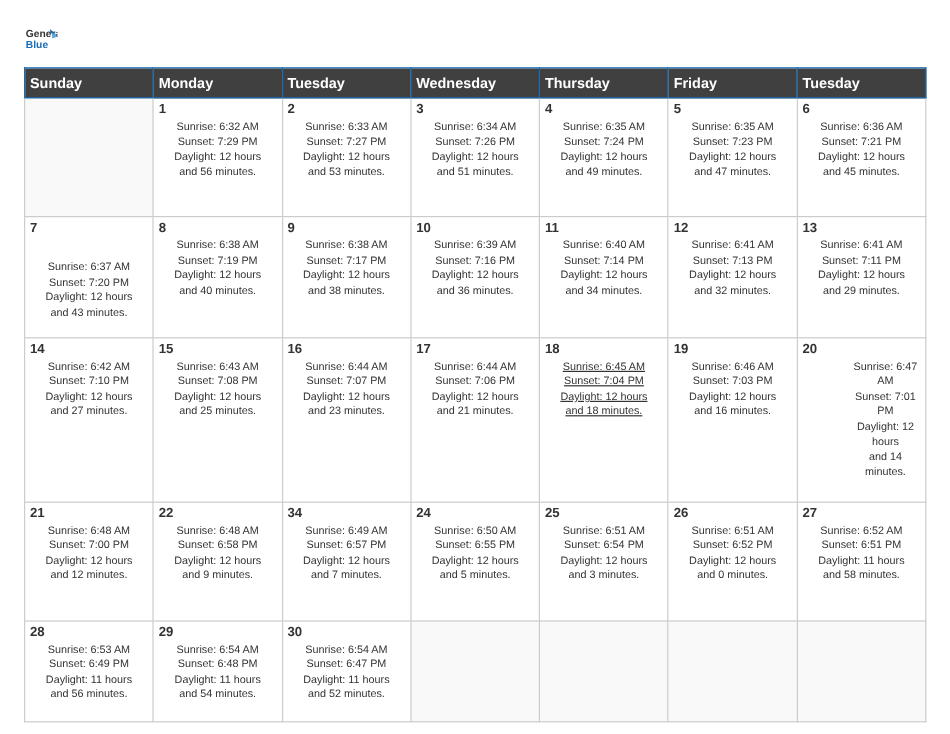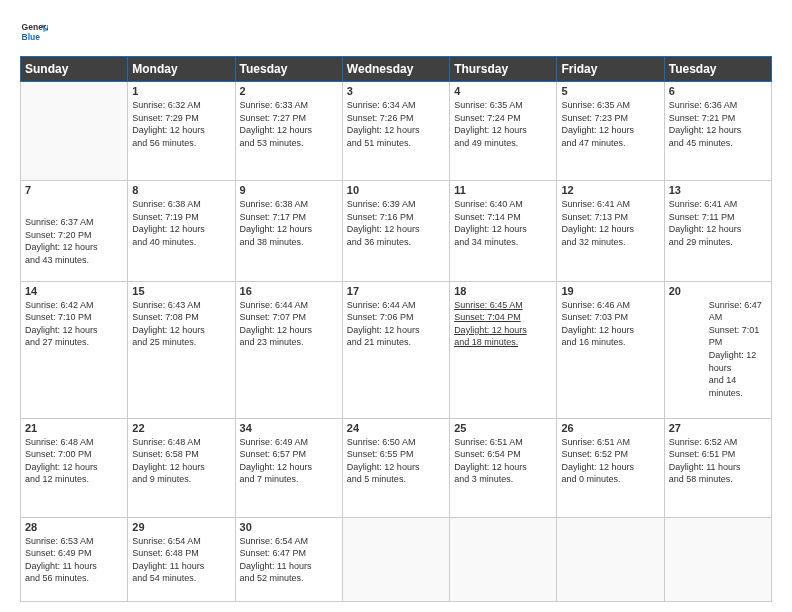--- a/index.html
+++ b/index.html
@@ -71,20 +71,21 @@
     .day-num {
       font-size: 11px;
       font-weight: bold;
       display: block;
       margin-bottom: 2px;
     }
     .cell-text {
       font-size: 9px;
       line-height: 1.4;
       color: #333;
+      text-align: center;
     }
     .empty-cell {
       background: #f9f9f9;
     }
     tr:last-child td {
       height: 75px;
     }
   </style>
 </head>
 <body>

